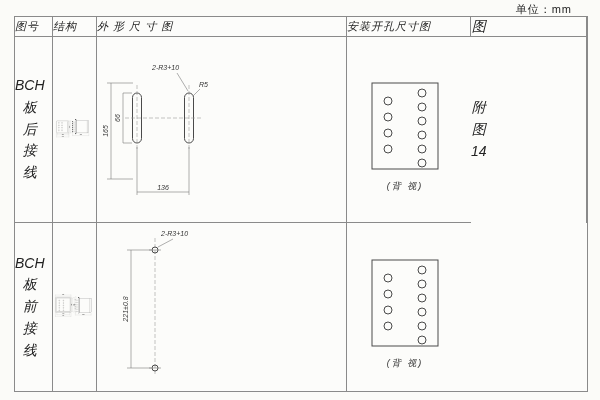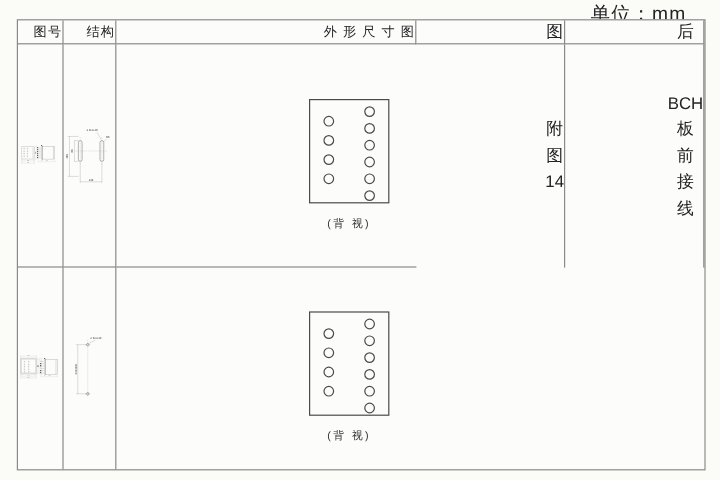--- a/index.html
+++ b/index.html
@@ -1,19 +1,19 @@
 <!DOCTYPE html>
 <html><head>
 <meta charset="utf-8">
 <style>
   html,body{margin:0;padding:0;}
   .page{position:relative;width:600px;height:400px;background:#fbfbf8;font-family:"Liberation Sans",sans-serif;color:#222;overflow:hidden;}
-  .unit{position:absolute;top:2px;right:28px;font-size:16px;letter-spacing:1px;}
+  .unit{position:absolute;top:2px;right:28px;font-size:11px;letter-spacing:1px;}
   .tbl{position:absolute;left:14px;top:16px;width:572px;height:374px;border:1px solid #8a8a8a;display:grid;grid-template-columns:38px 44px 250px 124px 1fr;grid-template-rows:20px 186px 1fr;background:#fcfcfa;}
-  .cell{border-right:1px solid #8a8a8a;border-bottom:1px solid #8a8a8a;position:relative;display:flex;align-items:center;justify-content:flex-end;overflow:hidden;}
+  .cell{border-right:1px solid #8a8a8a;border-bottom:1px solid #8a8a8a;position:relative;display:flex;align-items:center;justify-content:flex-start;overflow:hidden;font-style:italic;}
   .last-col{border-right:none;}
   .last-row{border-bottom:none;}
   .hdr{font-size:11px;letter-spacing:1px;}
   .vtext{font-size:14px;line-height:1.55;text-align:center;white-space:pre-line;}
   svg{display:block;}
   .s{fill:none;stroke:#4a4a4a;stroke-width:1;}
   .sd{fill:none;stroke:#9a9a9a;stroke-width:.6;stroke-dasharray:4 2;}
   .d{stroke:#787878;stroke-width:.6;fill:none;}
   text{font-size:7px;fill:#333;font-family:"Liberation Sans",sans-serif;}
   .cap{font-size:9px;letter-spacing:2px;}
@@ -27,20 +27,23 @@
   <div class="tbl">
 
     <div class="cell hdr">
         <span>图号</span>
       </div>
     <div class="cell hdr">
         <span>结构</span>
       </div>
     <div class="cell hdr">
         <span>外 形 尺 寸 图</span>
+      </div>
+    <div class="cell hdr">
+        <span>安装开孔尺寸图</span>
       </div>
 
     <div class="cell">
         <div class="vtext">附
 图
 14</div>
       </div>
     <div class="cell">
         <div class="vtext">BCH
 板

